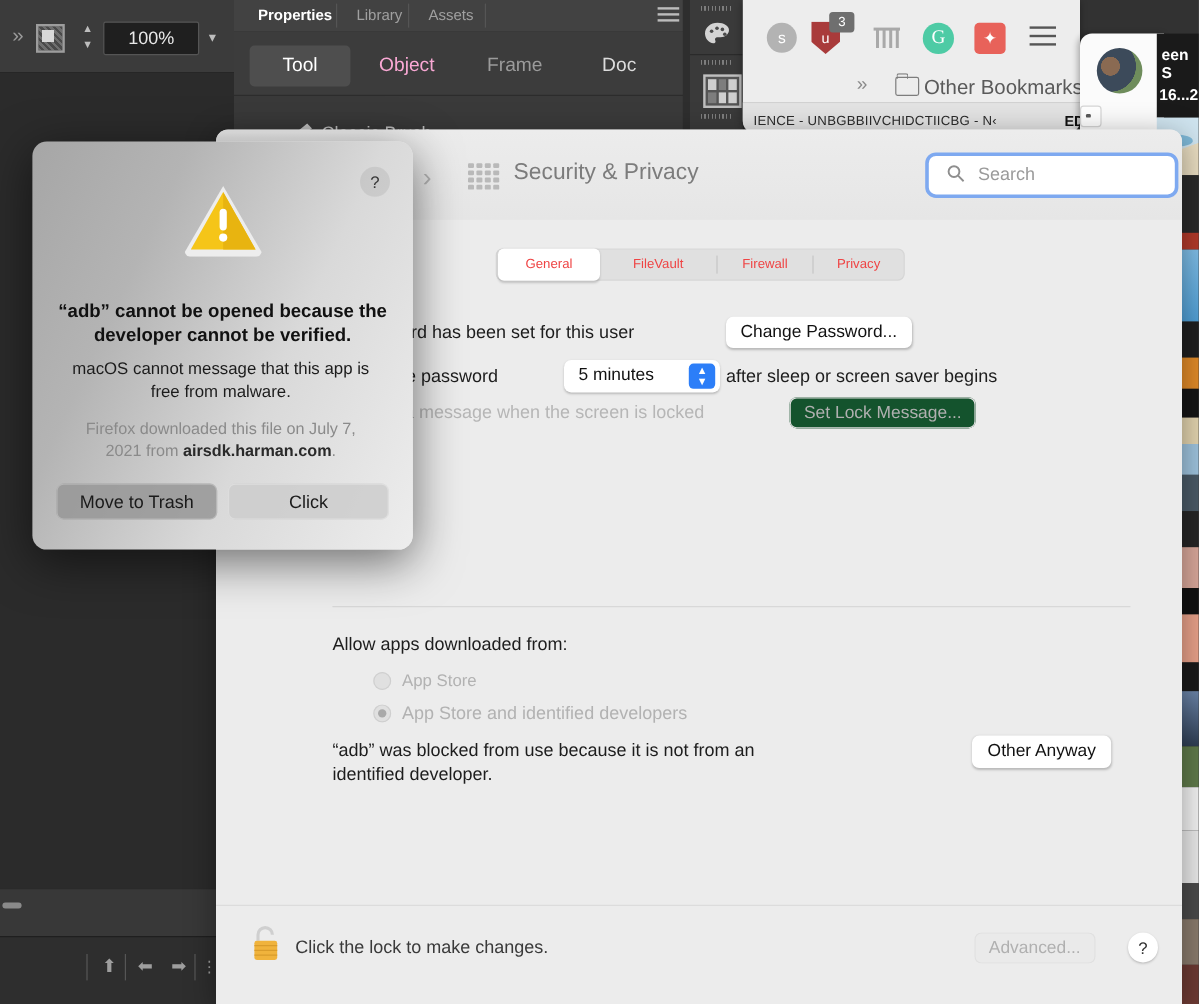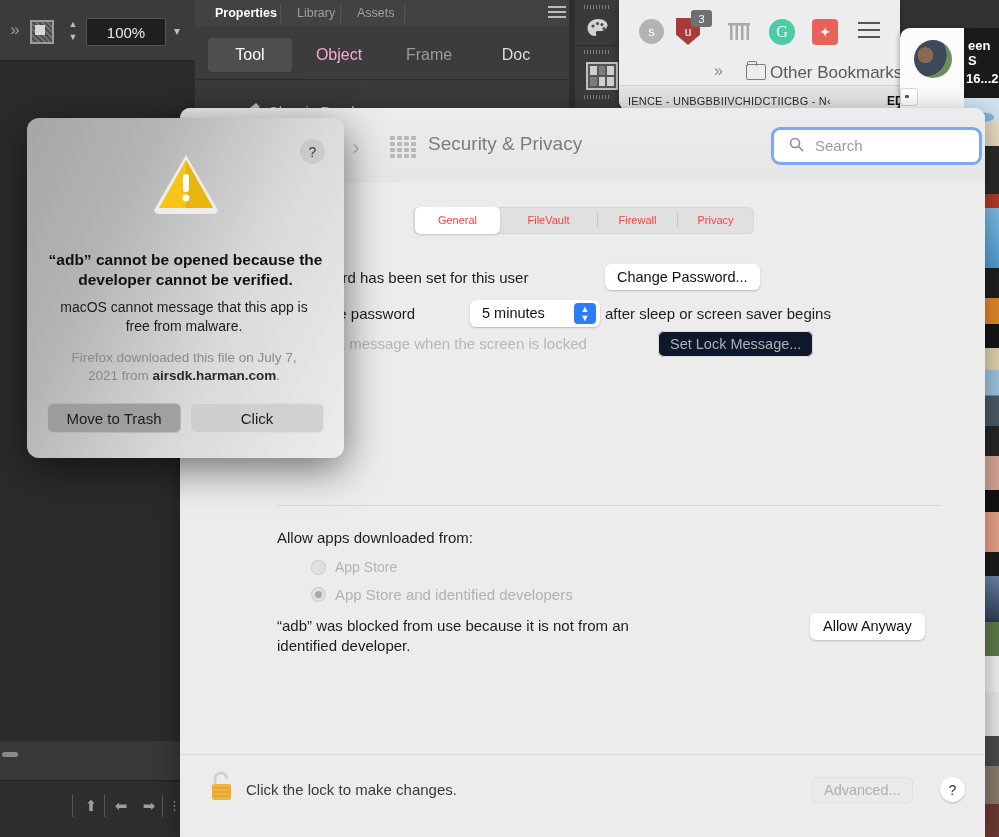--- a/index.html
+++ b/index.html
@@ -158,21 +158,21 @@
   #btn-change-pw{left:605px;top:264px;height:26px;padding:0 12px;line-height:26px;background:#fff;
      border-radius:6px;box-shadow:0 1px 2px rgba(0,0,0,.22);font-size:14.5px;color:#111;}
   #row2-text{left:305px;top:305px;}
   #select-minutes{left:470px;top:300px;width:130px;height:27px;background:#fff;border-radius:6px;
      box-shadow:0 1px 2px rgba(0,0,0,.22);}
   #select-value{left:482px;top:305px;font-size:14.5px;color:#111;}
   #select-stepper{left:574px;top:303px;width:22px;height:21px;background:#2c7ef8;border-radius:4px;
      color:#fff;font-size:9px;display:flex;flex-direction:column;align-items:center;justify-content:center;line-height:9px;}
   #row2-after{left:605px;top:305px;}
   #row3-text{left:305px;top:335px;color:#b6b6b6;}
-  #btn-lock-msg{left:658px;top:331px;height:26px;padding:0 12px;line-height:26px;background:#0f172a;
+  #btn-lock-msg{left:658px;top:331px;height:26px;padding:0 12px;line-height:26px;background:#14532d;
      border-radius:6px;font-size:14.5px;color:#b0b0b0;box-shadow:inset 0 0 0 1px #dcdcdc;}
 
   #divider{left:277px;top:505px;width:665px;height:1px;background:#d8d8d8;}
   #allow-label{left:277px;top:529px;font-size:15px;color:#1d1d1d;}
   .radio{position:absolute;width:15px;height:15px;border-radius:50%;background:#e0e0e0;
      box-shadow:inset 0 0 0 1px #cfcfcf;}
   #radio0{left:311px;top:560px;}
   #radio1{left:311px;top:587px;}
   #radio1-dot{left:315px;top:591px;width:7px;height:7px;border-radius:50%;background:#a9a9a9;}
   #radio0-label{left:335px;top:559px;font-size:14px;color:#b2b2b2;}
@@ -408,21 +408,21 @@
 <div class="abs" id="btn-lock-msg">Set Lock Message...</div>
 
 <div class="abs" id="divider"></div>
 <div class="abs" id="allow-label">Allow apps downloaded from:</div>
 <div class="abs radio" id="radio0"></div>
 <div class="abs" id="radio0-label">App Store</div>
 <div class="abs radio" id="radio1"></div>
 <div class="abs" id="radio1-dot"></div>
 <div class="abs" id="radio1-label">App Store and identified developers</div>
 <div class="abs" id="blocked-msg">“adb” was blocked from use because it is not from an identified developer.</div>
-<div class="abs" id="btn-allow">Allow Anyway</div>
+<div class="abs" id="btn-allow">Other Anyway</div>
 
 <div class="abs" id="prefs-footer"></div>
 <div class="abs" id="lock-icon">
   <svg width="26" height="32" viewBox="0 0 26 32">
     <path d="M6 14 V9 a6 6 0 0 1 12 0" fill="none" stroke="#cfcfcf" stroke-width="2.6"></path>
     <rect x="3" y="14" width="19" height="16" rx="2" fill="#f0b33c"></rect>
     <g stroke="#d99c2b" stroke-width="1">
         <line x1="3" y1="18" x2="22" y2="18"></line>
         <line x1="3" y1="22" x2="22" y2="22"></line>
         <line x1="3" y1="26" x2="22" y2="26"></line>

